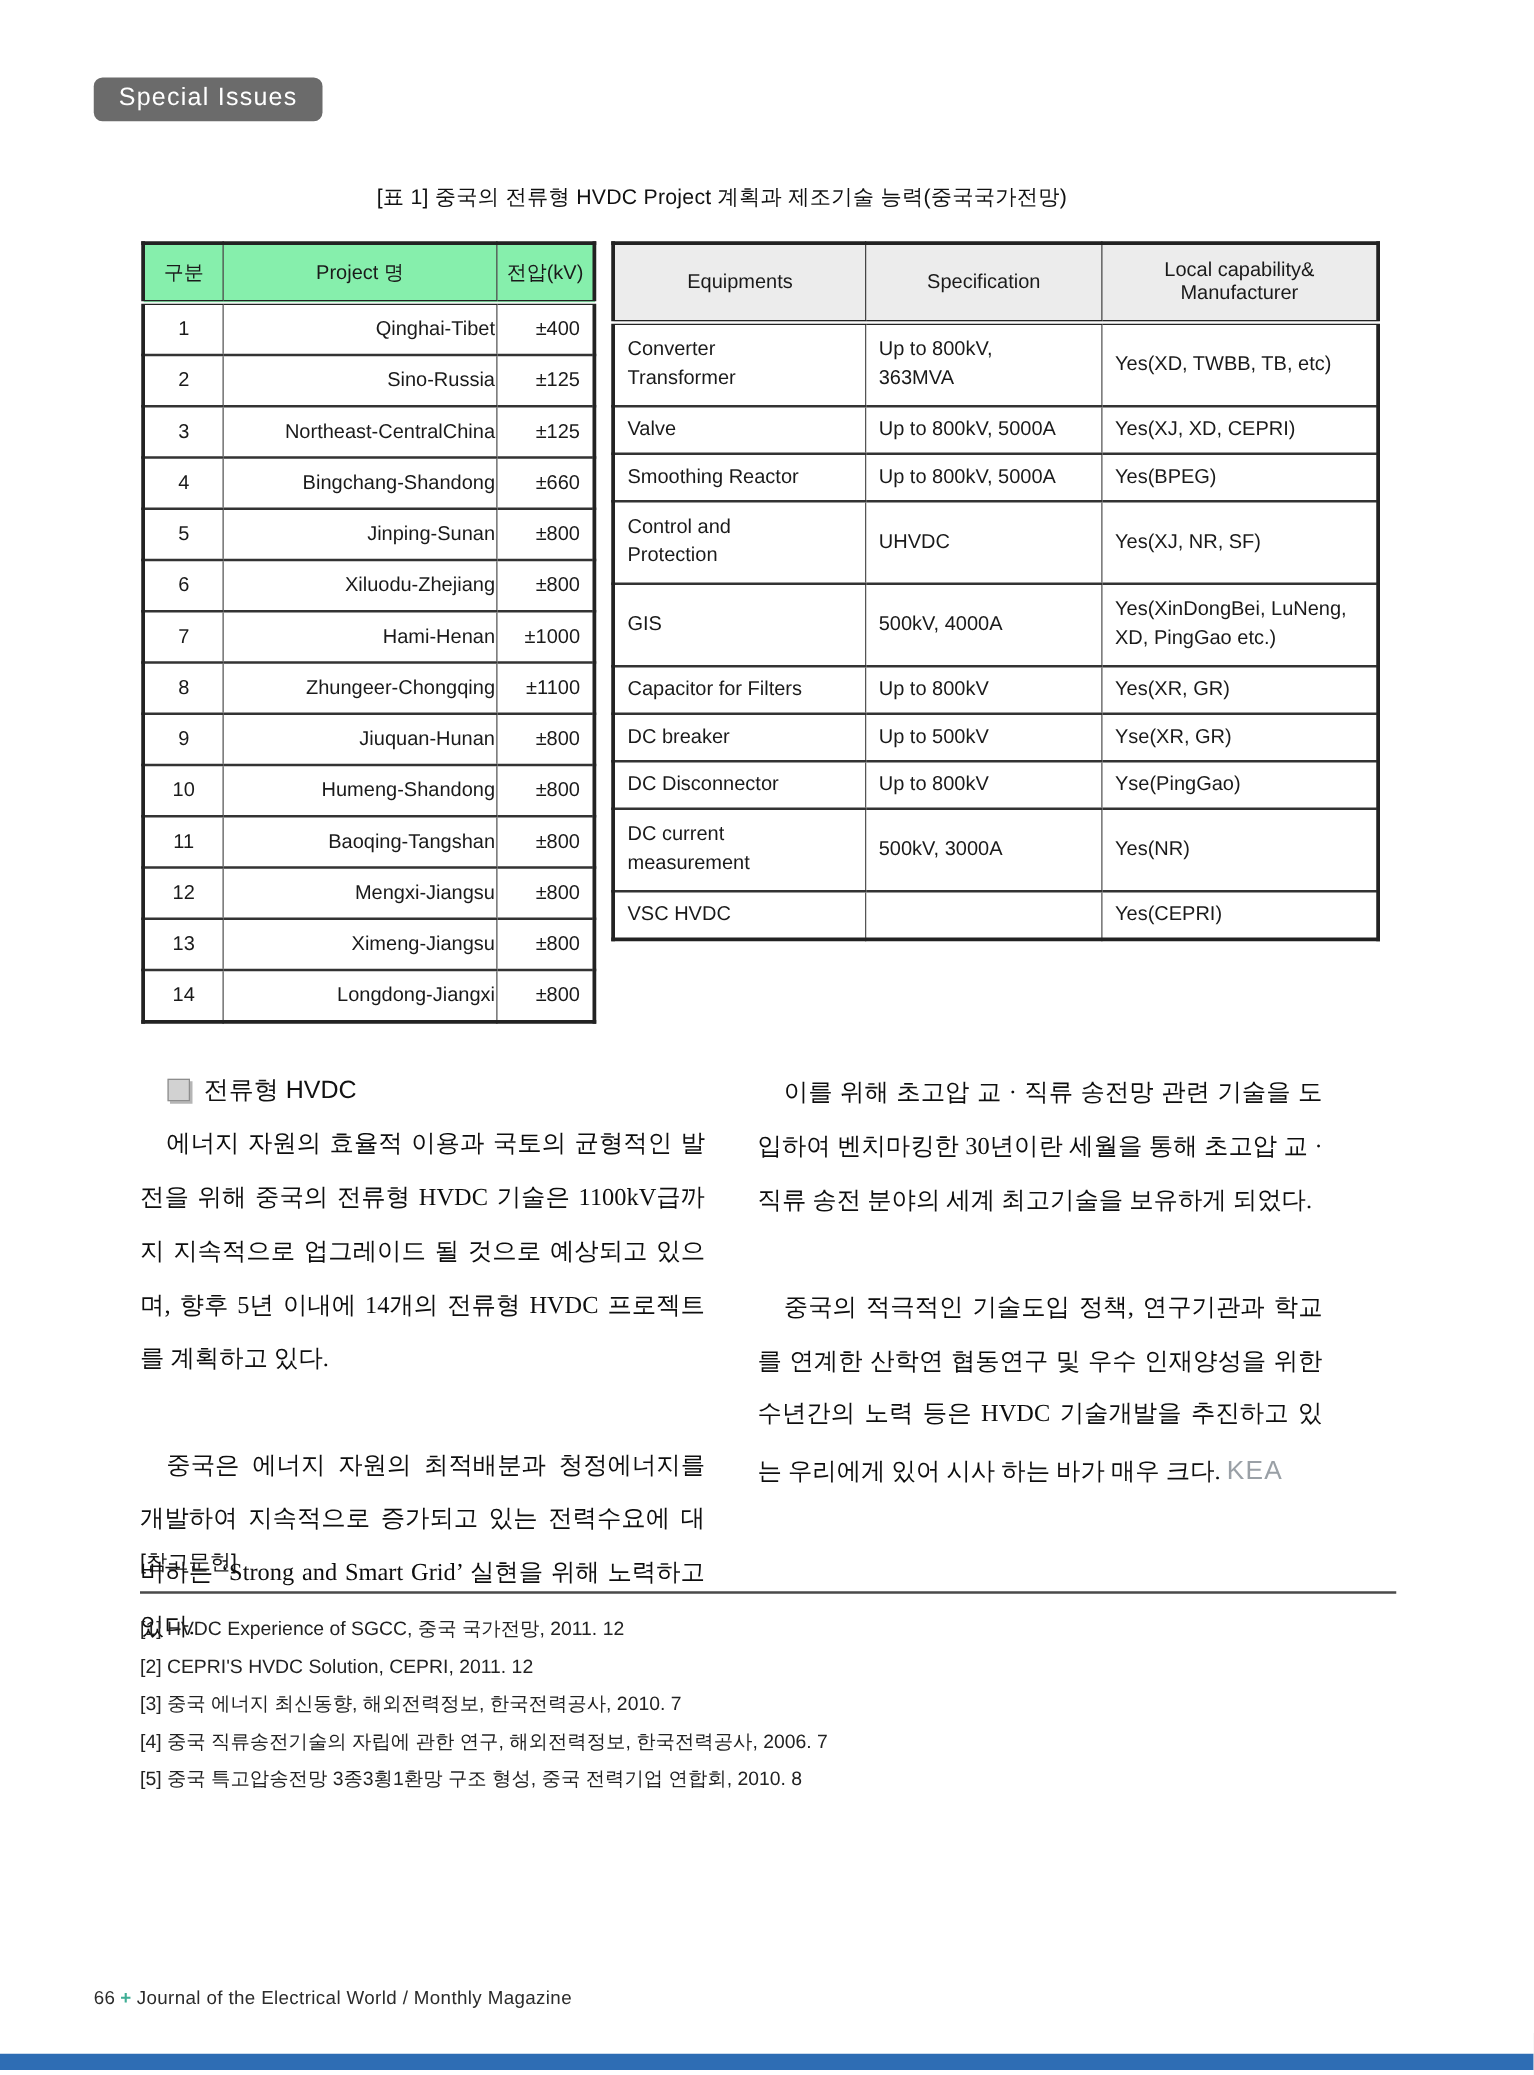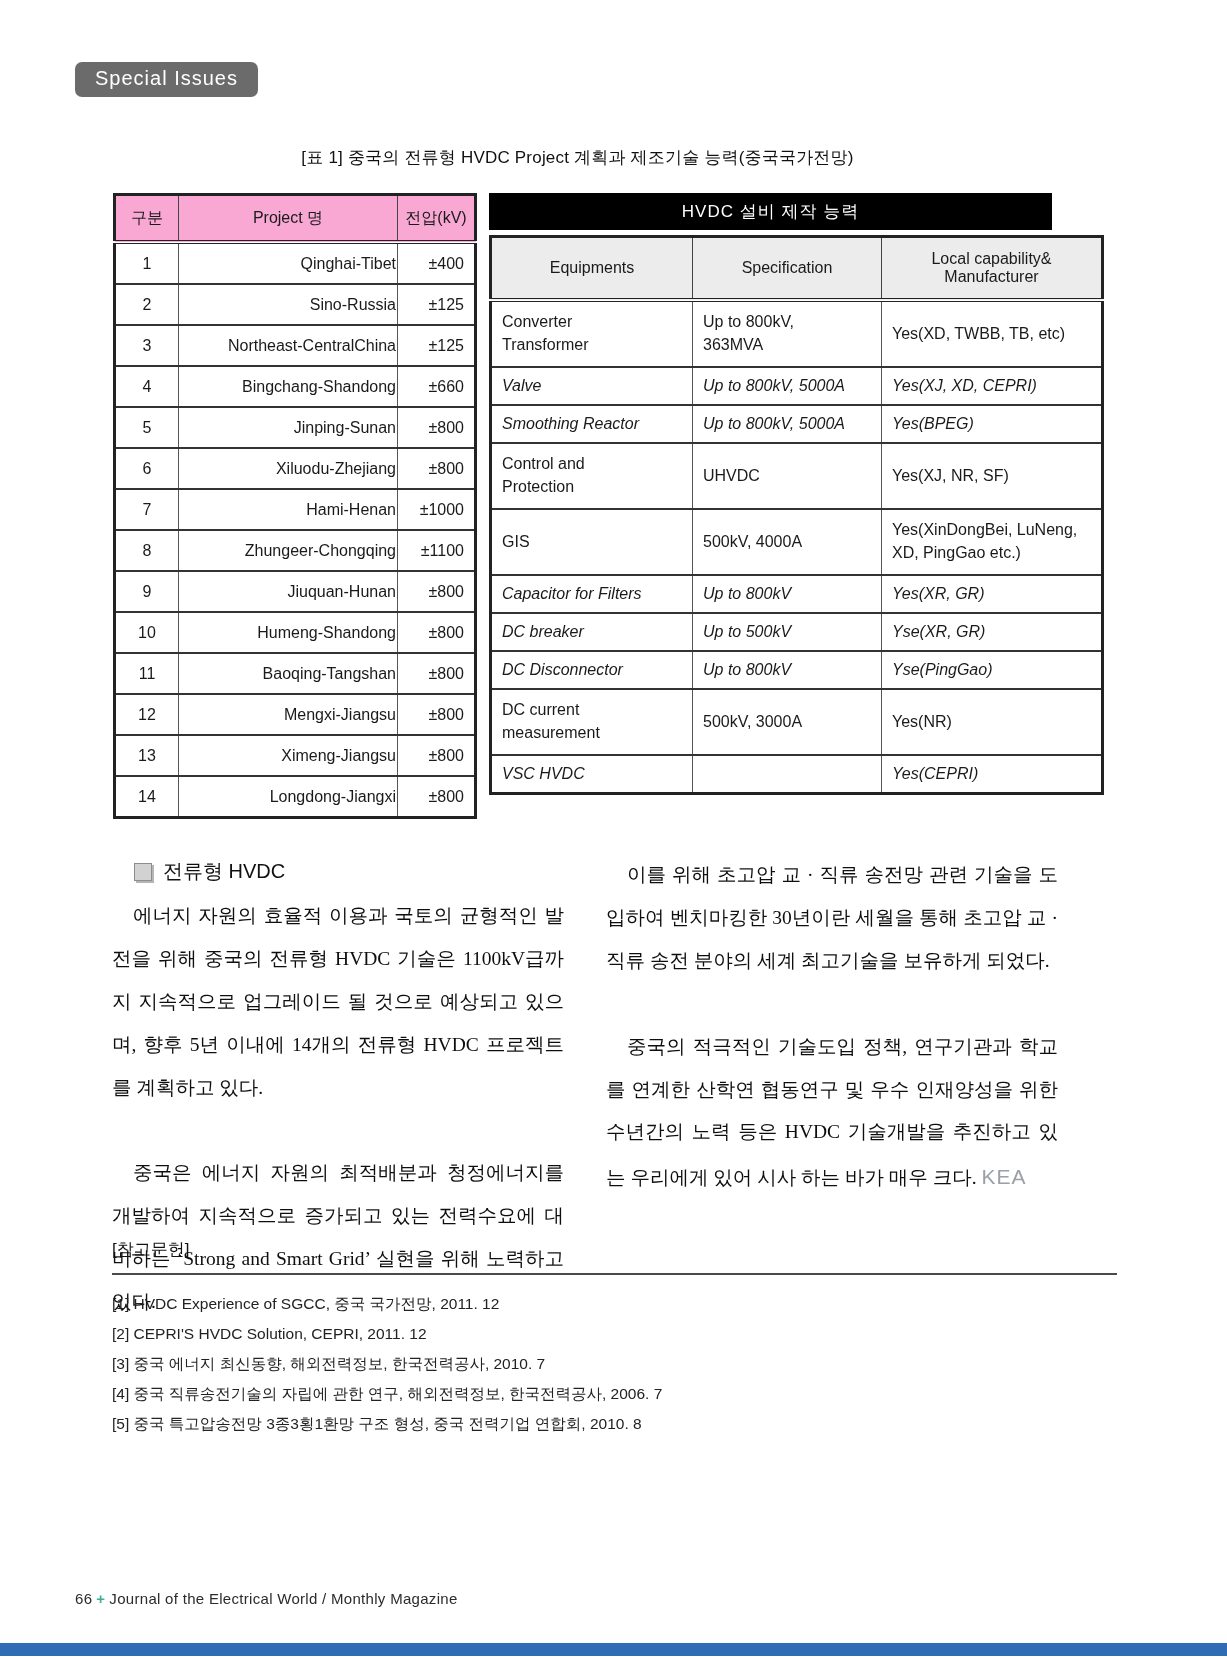--- a/index.html
+++ b/index.html
@@ -24,21 +24,21 @@
     position:absolute;top:146px;left:0;width:1155px;
     text-align:center;font-size:17px;color:#111;
     letter-spacing:0.2px;
   }
   
   .tables{position:absolute;top:193px;left:113px;display:flex;gap:12px;align-items:flex-start;}
   table{border-collapse:collapse;table-layout:fixed;}
   
   .ptable{width:354px;border:3px solid #222;}
   .ptable th{
-    background:#f9a8d4;height:42px;font-weight:normal;font-size:16px;
+    background:#86efac;height:42px;font-weight:normal;font-size:16px;
     border-bottom:4px double #222;border-left:1px solid #444;
   }
   .ptable td{
     height:37px;font-size:16px;background:#fff;
     border-top:2px solid #333;border-left:1px solid #555;
   }
   .ptable th:first-child,.ptable td:first-child{border-left:none;}
   .ptable .c1{width:60px;text-align:center;}
   .ptable .c2{width:218px;text-align:right;padding-left:5px;}
   .ptable .c3{width:76px;text-align:right;padding-right:10px;}
@@ -60,21 +60,21 @@
     font-size:16px;background:#fff;vertical-align:middle;
     border-top:2px solid #333;border-left:1px solid #555;
     padding:6px 6px 6px 10px;line-height:1.42;
     white-space:pre-line;text-align:left;
   }
   .ctable th:first-child,.ctable td:first-child{border-left:none;}
   .ctable .e{width:180px;}
   .ctable .s{width:168px;}
   .ctable .l{width:199px;}
   .ctable tr.tall td{height:52px;}
-  .ctable tr.short td{height:24px;font-style:italic;}
+  .ctable tr.short td{height:24px;}
   
   .columns{
     position:absolute;top:854px;left:112px;width:946px;
     display:flex;gap:42px;
   }
   .col{width:452px;}
   .section-heading{
     display:flex;align-items:center;gap:11px;
     font-size:20px;color:#111;margin:4px 0 10px 22px;
     font-family:"Liberation Sans",sans-serif;
@@ -201,21 +201,20 @@
           </tr>
         <tr>
             <td class="c1">14</td>
             <td class="c2">Longdong-Jiangxi</td>
             <td class="c3">±800</td>
           </tr>
       </tbody>
     </table>
 
     <div class="cap-wrap">
-      <div class="cap-title">HVDC 설비 제작 능력</div>
       <table class="ctable">
         <thead>
           <tr>
             <th class="e">Equipments</th>
             <th class="s">Specification</th>
             <th class="l">Local capability&amp; Manufacturer</th>
           </tr>
         </thead>
         <tbody>
           <tr class="tall">

